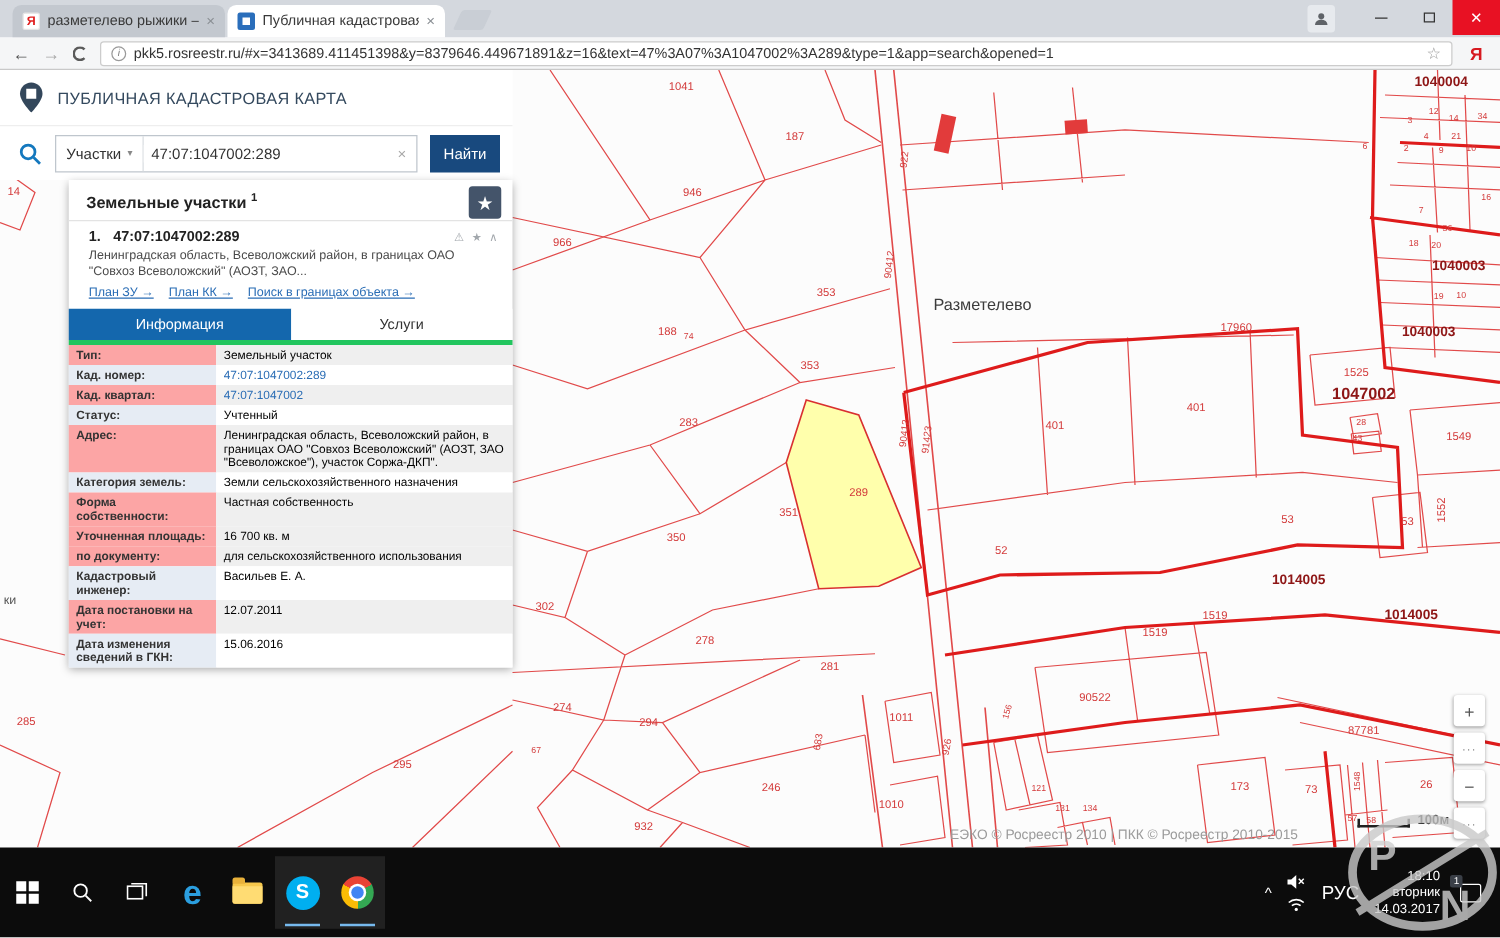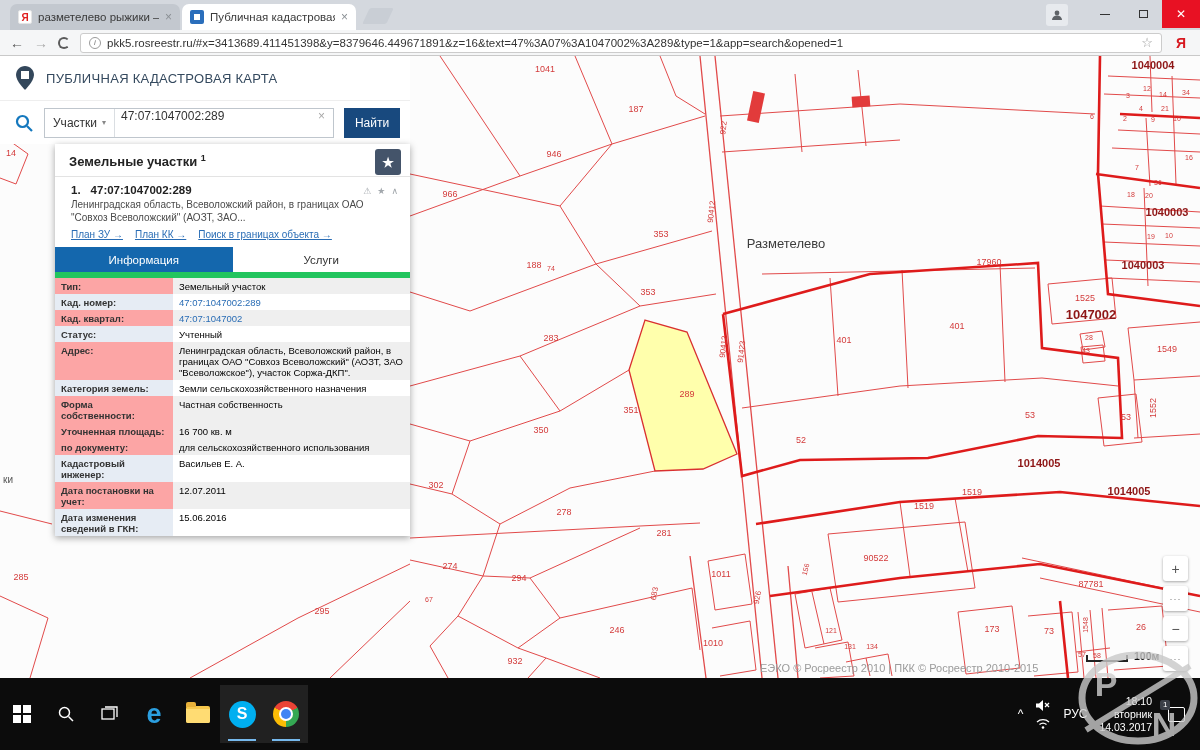--- a/index.html
+++ b/index.html
@@ -50,37 +50,37 @@
 .scale-bracket{width:42px;height:7px;border:2px solid #222;border-top:none;}
 .scale-label{font-size:10.5px;font-weight:bold;}
 .zoomstack{position:absolute;right:12px;top:500px;display:flex;flex-direction:column;gap:5px;z-index:12;}
 .zbtn{width:25px;height:25px;background:#fff;border-radius:3px;box-shadow:0 1px 3px rgba(0,0,0,.35);display:flex;align-items:center;justify-content:center;font-size:14px;color:#555;}
 .zbtn.dots{font-size:9px;letter-spacing:1px;color:#777;}
 
 
 .pkk-header{position:absolute;top:56px;left:0;width:410px;height:44px;background:#fff;display:flex;align-items:center;gap:10px;padding:0 14px;z-index:20;}
 .pkk-title{font-size:13px;font-weight:normal;color:#34495e;letter-spacing:.3px;}
 .search-row{position:absolute;top:100px;left:0;width:410px;height:44px;background:#fff;display:flex;align-items:center;gap:10px;padding:0 10px 0 14px;z-index:20;border-top:1px solid #eee;}
-.sgroup{flex:1;height:30px;border:1px solid #bfc6cd;background:#fff;display:flex;align-items:flex-start;min-width:0;}
+.sgroup{flex:1;height:30px;border:1px solid #bfc6cd;background:#fff;display:flex;align-items:center;min-width:0;}
 .scat{display:flex;align-items:center;gap:5px;padding:0 8px;font-size:12px;color:#333;border-right:1px solid #dadee2;height:100%;white-space:nowrap;}
 .caret{font-size:8px;color:#888;}
 .sinput{flex:1;border:0;outline:none;font-size:12px;color:#333;padding:0 6px;min-width:0;font-family:inherit;}
 .sclear{color:#a8a8a8;padding:0 8px;font-size:12px;}
 .sbtn{width:56px;height:30px;background:#18497e;color:#fff;font-size:12px;display:flex;align-items:center;justify-content:center;}
 .results{position:absolute;top:144px;left:55px;width:355px;background:#fff;box-shadow:0 2px 7px rgba(0,0,0,.35);z-index:20;}
 .res-head{position:relative;padding:9px 12px 7px 14px;font-size:13px;font-weight:bold;color:#222;border-bottom:1px solid #e3e3e3;}
 .res-head sup{font-size:9px;}
 .star-btn{position:absolute;right:9px;top:5px;width:26px;height:26px;background:#44546a;border-radius:3px;color:#fff;display:flex;align-items:center;justify-content:center;font-size:13px;}
 .res-body{padding:7px 12px 0 16px;}
 .rnum-row{display:flex;align-items:baseline;gap:10px;font-size:11.5px;font-weight:bold;color:#222;}
 .ricons{margin-left:auto;display:flex;gap:6px;color:#a2a7ac;font-size:9px;font-weight:normal;}
 .rdesc{font-size:10px;color:#4a4a4a;line-height:12.5px;margin-top:3px;}
 .rlinks{display:flex;gap:12px;margin-top:5px;}
 .rlink{font-size:10px;color:#2a6db5;text-decoration:underline;white-space:nowrap;cursor:pointer;}
-.ptabs{display:flex;margin-top:7px;border-bottom:6px solid #22c55e;}
+.ptabs{display:flex;margin-top:7px;border-bottom:4px solid #22c55e;}
 .ptab{flex:1;height:25px;display:flex;align-items:center;justify-content:center;font-size:11.5px;}
 .ptab.active{background:#1467ad;color:#fff;}
 .ptab.idle{background:#fff;color:#333;}
 .info-table{width:100%;border-collapse:collapse;}
 .info-table td{font-size:9.5px;line-height:11px;padding:2.5px 6px;vertical-align:top;}
 .info-table td.lbl{width:118px;font-weight:bold;color:#333;}
 .info-table tr.odd td.lbl{background:#fca5a5;}
 .info-table tr.odd td.val{background:#efefef;}
 .info-table tr.even td.lbl{background:#e6ecf4;}
 .info-table tr.even td.val{background:#fff;}
@@ -97,21 +97,21 @@
 .folder{position:relative;width:24px;height:17px;background:#f7c84c;border-radius:2px;}
 .folder::before{content:"";position:absolute;top:-4px;left:0;width:10px;height:5px;background:#e8b13a;border-radius:2px 2px 0 0;}
 .folder::after{content:"";position:absolute;inset:3px 0 0 0;background:#ffdc73;border-radius:0 0 2px 2px;}
 .skype-c{width:27px;height:27px;border-radius:50%;background:#00aff0;color:#fff;font-weight:bold;font-size:16px;display:flex;align-items:center;justify-content:center;}
 .chrome-c{width:26px;height:26px;border-radius:50%;background:conic-gradient(from -60deg,#ea4335 0 120deg,#34a853 0 240deg,#fbbc05 0 360deg);position:relative;}
 .chrome-c::before{content:"";position:absolute;inset:6px;background:#fff;border-radius:50%;}
 .chrome-c::after{content:"";position:absolute;inset:8px;background:#4285f4;border-radius:50%;}
 .tray{margin-left:auto;display:flex;align-items:center;gap:12px;padding-right:12px;}
 .tray-chevron{font-size:12px;color:#fff;}
 .tray-col{display:flex;flex-direction:column;gap:5px;align-items:center;}
-.lang{font-size:12px;}
+.lang{font-size:15px;}
 .clock{text-align:right;font-size:10.5px;line-height:13px;}
 .notif{position:relative;width:24px;height:20px;display:flex;align-items:center;justify-content:center;}
 .notif-box{width:17px;height:15px;border:1px solid #fff;border-radius:2px;}
 .badge{position:absolute;top:-4px;left:-4px;background:#3a3f47;color:#fff;font-size:8px;line-height:10px;padding:0 3px;border-radius:2px;}
 
 
 .watermark{position:absolute;left:1076px;top:648px;width:124px;height:100px;z-index:60;pointer-events:none;opacity:.8;}
 </style>
 </head>
 <body>

